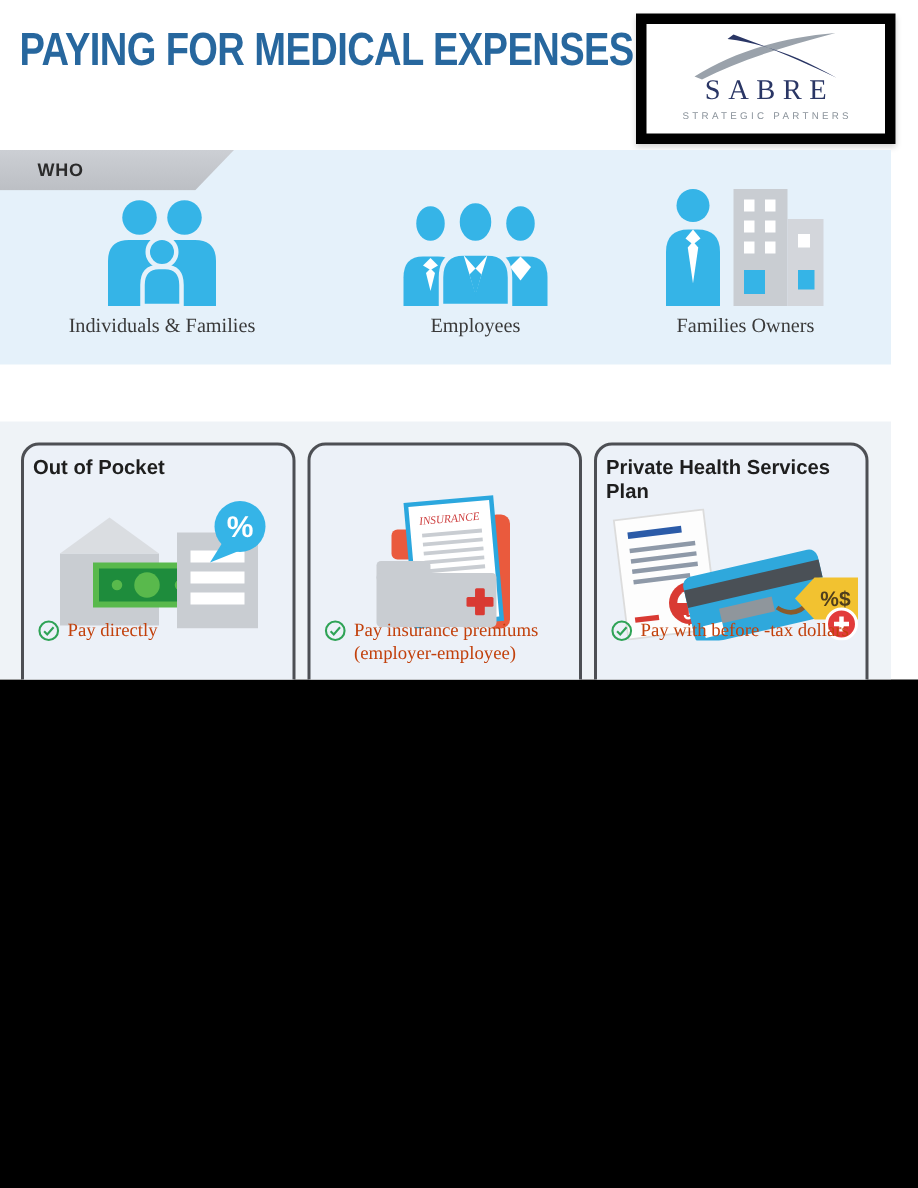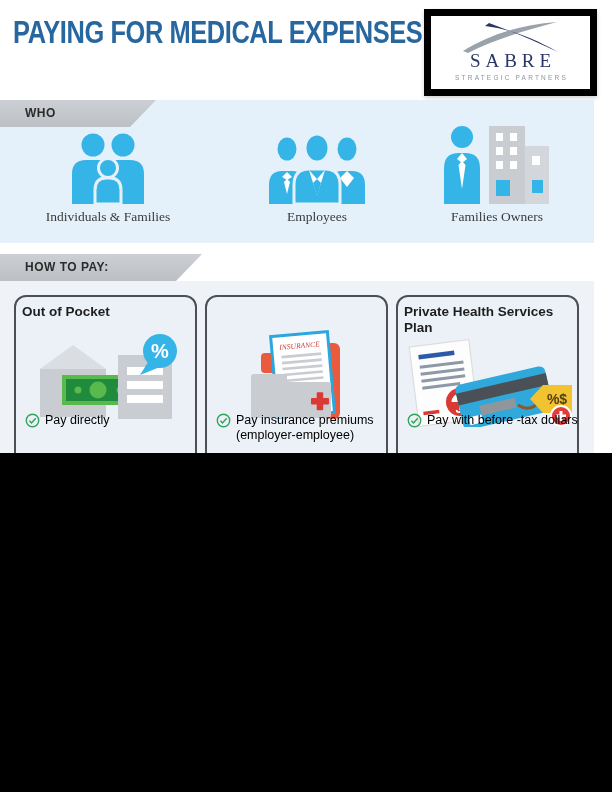--- a/index.html
+++ b/index.html
@@ -33,22 +33,22 @@
   .who-icon-wrap{height:74px;display:flex;align-items:flex-end;justify-content:center;}
   .who-label{margin-top:5px;font-family:"Liberation Serif",serif;font-size:13.5px;color:#3A3A3A;}
 
   
   .how-bg{position:absolute;left:0;top:281px;width:594px;height:172px;background:#EFF3F7;}
   .card{position:absolute;top:295px;width:183px;height:200px;background:#ECF1F8;
         border:2px solid #4D4F54;border-radius:12px;box-sizing:border-box;}
   .card-title{margin-top:7px;text-align:left;font-size:13.5px;font-weight:700;
               color:#1E1E1E;line-height:16px;padding:0 6px;}
   .card-icon{position:absolute;}
-  .point{position:absolute;top:116px;left:9px;right:2px;font-family:Liberation Sans, sans-serif;
-         font-size:12.5px;color:#000000;line-height:15px;padding-left:20px;}
+  .point{position:absolute;top:116px;left:9px;right:2px;font-family:Liberation Serif, serif;
+         font-size:12.5px;color:#c2410c;line-height:15px;padding-left:20px;}
   .point .chk{position:absolute;left:0;top:0;}
   .point-nowrap{white-space:nowrap;}
 </style>
 </head>
 <body>
 
 <div class="canvas">
   <div class="content">
 
     <div class="page-title">PAYING FOR MEDICAL EXPENSES</div>
@@ -117,23 +117,20 @@
           <rect x="55" y="56" width="14" height="16" fill="#35B4E7"></rect>
           <rect x="84" y="22" width="24" height="58" fill="#D3D6DB"></rect>
           <rect x="91" y="32" width="8" height="9" fill="#fff"></rect>
           <rect x="91" y="56" width="11" height="13" fill="#35B4E7"></rect>
         </svg>
       </div>
       <div class="who-label">Families Owners</div>
     </div>
 
     <div class="how-bg"></div>
-    <div class="banner banner-how">
-      <span class="banner-label">HOW TO PAY:</span>
-    </div>
 
     <div class="card" style="left:14px;">
       <div class="card-title">Out of Pocket</div>
       <svg class="card-icon" style="left:16px;top:34px;" width="150" height="88" viewBox="0 0 150 88">
         <polygon points="8,38 74,38 74,86 8,86" fill="#C9CDD2"></polygon>
         <polygon points="8,38 41,14 74,38" fill="#DADDE1"></polygon>
         <rect x="30" y="44" width="78" height="30" fill="#59B94C"></rect>
         <rect x="34" y="48" width="70" height="22" fill="#1E8C3C"></rect>
         <circle cx="66" cy="59" r="8.5" fill="#59B94C"></circle>
         <circle cx="46" cy="59" r="3.5" fill="#59B94C"></circle>

